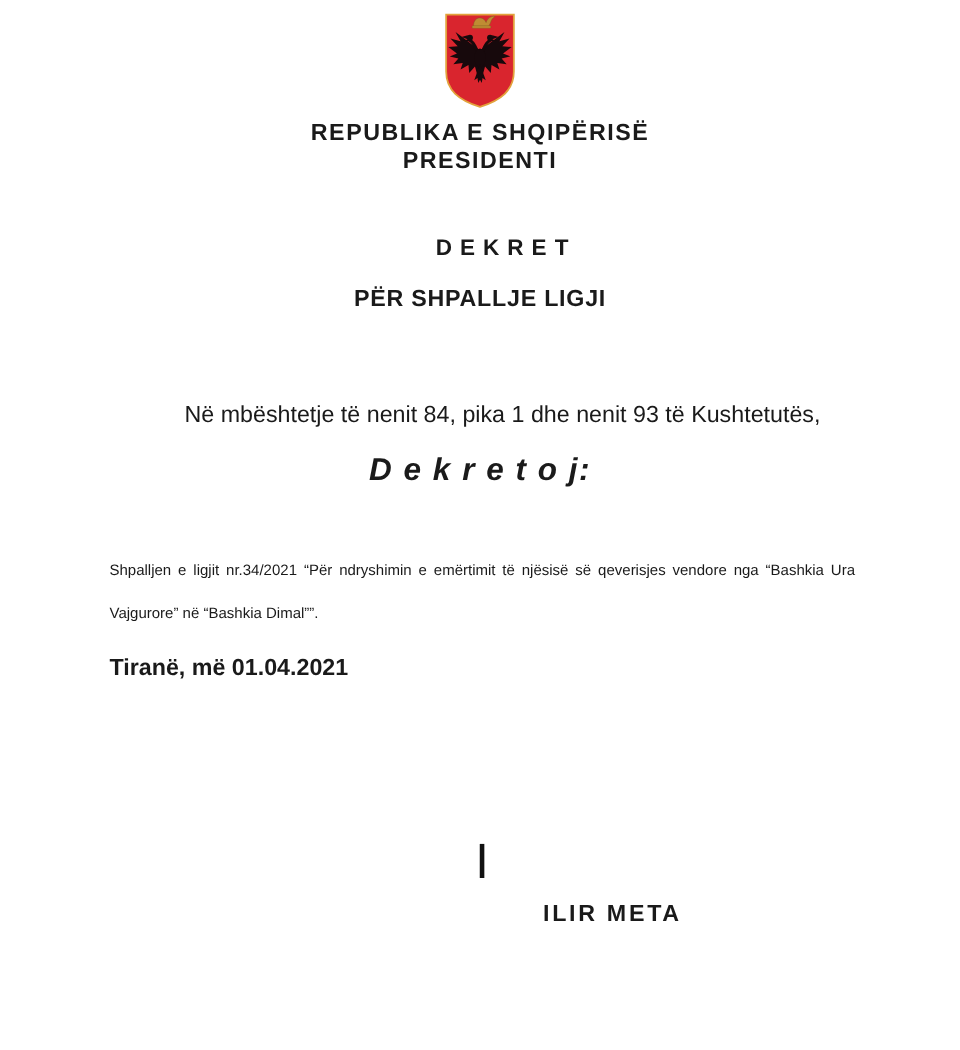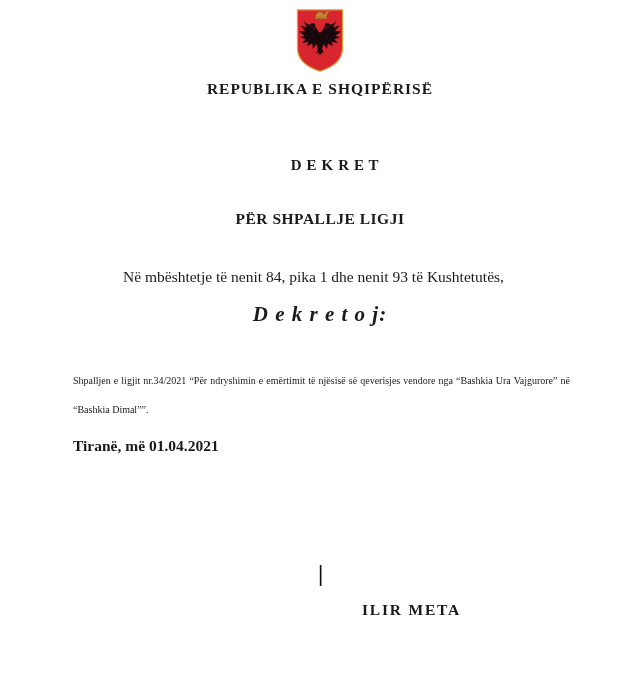--- a/index.html
+++ b/index.html
@@ -1,21 +1,21 @@
 <!DOCTYPE html>
 <html><head>
 <meta charset="utf-8">
 <style>
   html, body { margin: 0; padding: 0; background: #ffffff; }
   .page {
     position: relative;
     width: 640px;
     height: 679px;
     background: #ffffff;
-    font-family: Liberation Serif, serif;
+    font-family: Liberation Sans, sans-serif;
     color: #1a1a1a;
     overflow: hidden;
   }
   .emblem {
     position: absolute;
     left: 296px;
     top: 8px;
     width: 48px;
     height: 65px;
   }
@@ -43,21 +43,20 @@
   }
   .decree-subtitle {
     position: absolute;
     top: 191px;
     left: 0;
     width: 100%;
     text-align: center;
     font-weight: bold;
     font-size: 15.5px;
     letter-spacing: 0.5px;
-    margin-top: 19px;
   }
   .preamble {
     position: absolute;
     top: 250px;
     left: 73px;
     width: 497px;
     font-size: 15.5px;
     text-indent: 50px;
     line-height: 22px;
   }
@@ -143,20 +142,21 @@
         </g>
         <use href="#eagle-half" transform="translate(100,0) scale(-1,1)"></use>
         <ellipse cx="50" cy="63" rx="8" ry="13"></ellipse>
         <path d="M50,72 L42,94 L46.5,91 L47.5,98 L50,93.5 L52.5,98 L53.5,91 L58,94 Z"></path>
       </g>
     </svg>
   </div>
 
   <div class="header-block">
     <div>REPUBLIKA E SHQIPËRISË</div>
+    <div>PRESIDENTI</div>
   </div>
 
   <div class="decree-title">D E K R E T</div>
   <div class="decree-subtitle">PËR SHPALLJE LIGJI</div>
 
   <p class="preamble">Në mbështetje të nenit 84, pika 1 dhe nenit 93 të Kushtetutës,</p>
 
   <div class="proclamation">D e k r e t o j:</div>
 
   <p class="body-par">Shpalljen e ligjit nr.34/2021 “Për ndryshimin e emërtimit të njësisë së qeverisjes vendore nga “Bashkia Ura Vajgurore” në “Bashkia Dimal””.</p>

